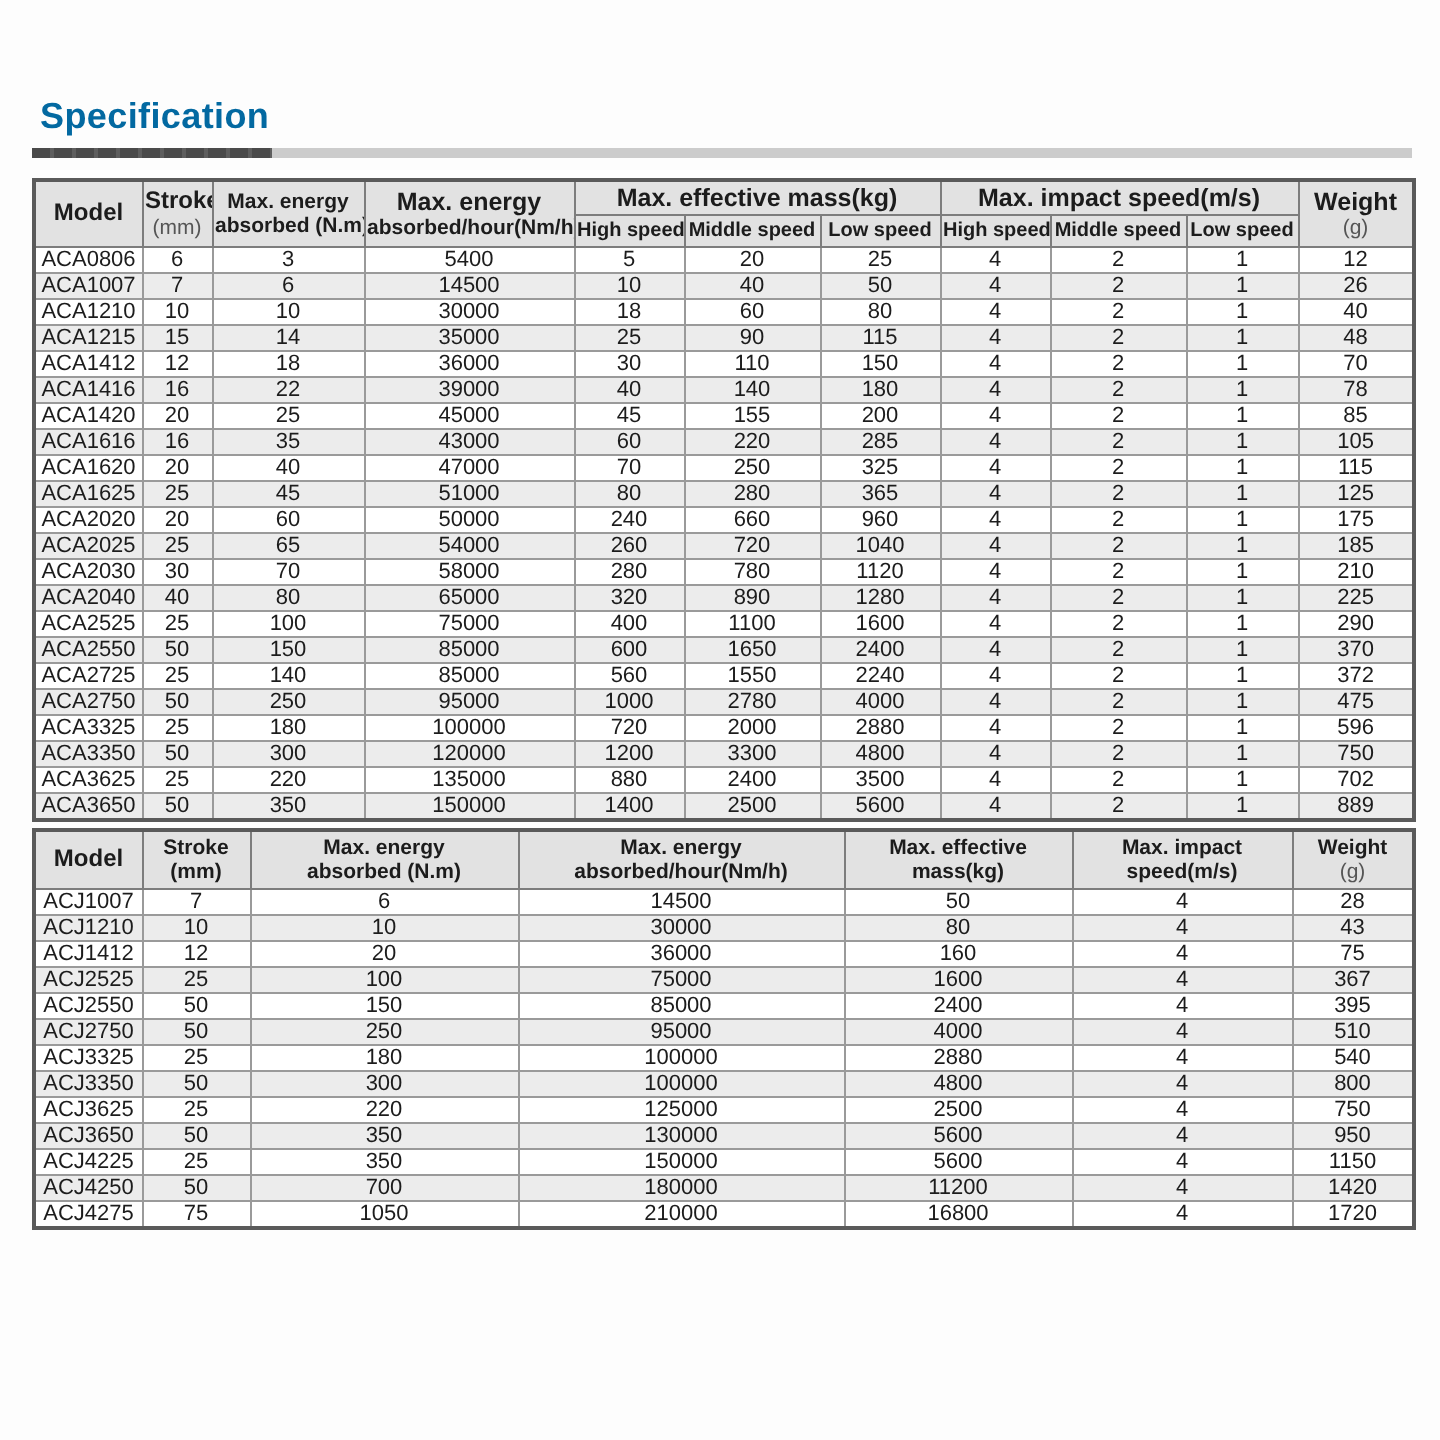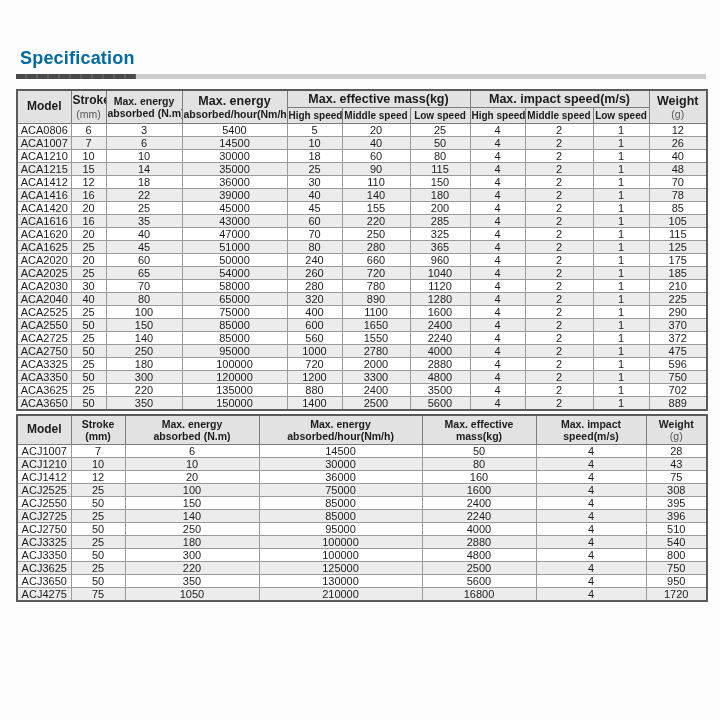--- a/index.html
+++ b/index.html
@@ -486,41 +486,32 @@
         <td>4</td>
         <td>75</td>
       </tr>
       <tr>
         <td>ACJ2525</td>
         <td>25</td>
         <td>100</td>
         <td>75000</td>
         <td>1600</td>
         <td>4</td>
-        <td>308</td>
+        <td>367</td>
       </tr>
       <tr>
         <td>ACJ2550</td>
         <td>50</td>
         <td>150</td>
         <td>85000</td>
         <td>2400</td>
         <td>4</td>
         <td>395</td>
       </tr>
       <tr>
-        <td>ACJ2725</td>
-        <td>25</td>
-        <td>140</td>
-        <td>85000</td>
-        <td>2240</td>
-        <td>4</td>
-        <td>396</td>
-      </tr>
-      <tr>
         <td>ACJ2750</td>
         <td>50</td>
         <td>250</td>
         <td>95000</td>
         <td>4000</td>
         <td>4</td>
         <td>510</td>
       </tr>
       <tr>
         <td>ACJ3325</td>
@@ -550,20 +541,38 @@
         <td>750</td>
       </tr>
       <tr>
         <td>ACJ3650</td>
         <td>50</td>
         <td>350</td>
         <td>130000</td>
         <td>5600</td>
         <td>4</td>
         <td>950</td>
+      </tr>
+      <tr>
+        <td>ACJ4225</td>
+        <td>25</td>
+        <td>350</td>
+        <td>150000</td>
+        <td>5600</td>
+        <td>4</td>
+        <td>1150</td>
+      </tr>
+      <tr>
+        <td>ACJ4250</td>
+        <td>50</td>
+        <td>700</td>
+        <td>180000</td>
+        <td>11200</td>
+        <td>4</td>
+        <td>1420</td>
       </tr>
       <tr>
         <td>ACJ4275</td>
         <td>75</td>
         <td>1050</td>
         <td>210000</td>
         <td>16800</td>
         <td>4</td>
         <td>1720</td>
       </tr>

